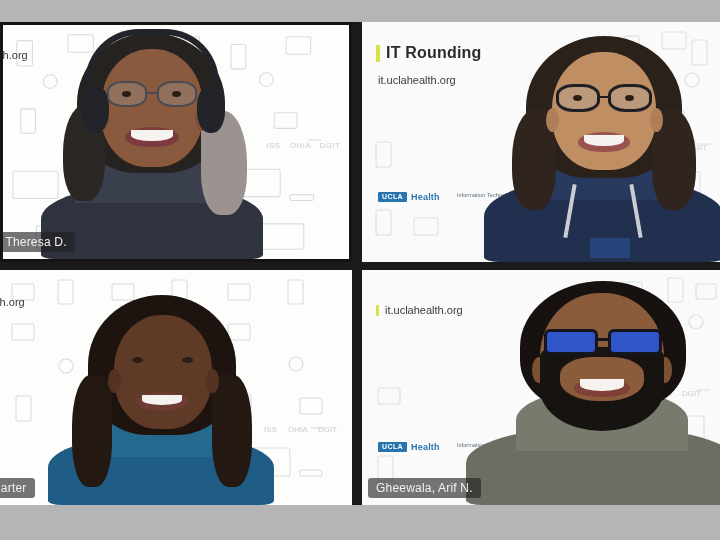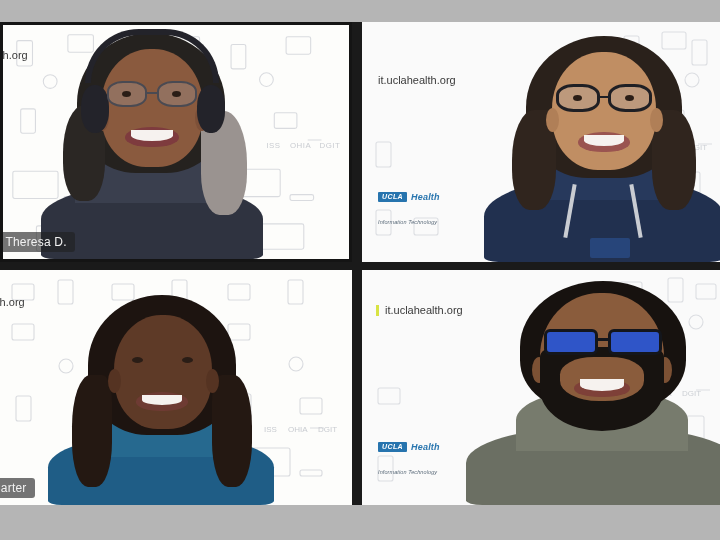--- a/index.html
+++ b/index.html
@@ -41,21 +41,21 @@
     display:flex; align-items:center; gap:6px;
   }
   .accent-bar { display:inline-block; width:4px; height:17px; background:#d8e343; flex:none; }
   .brand-url {
     position:absolute; color:#3a3a3a; white-space:nowrap;
     display:flex; align-items:center; gap:6px;
   }
   .accent-bar-sm { display:inline-block; width:3px; height:11px; background:#d8e343; flex:none; }
 
   
-  .logo { position:absolute; display:flex; flex-direction:column; gap:17px;font-style:italic; }
+  .logo { position:absolute; display:flex; flex-direction:row; gap:17px; }
   .logo-row { display:flex; align-items:center; gap:4px; }
   .logo-mark {
     background:#2774ae; color:#fff; font-weight:bold;
     padding:1px 4px; border-radius:1px; line-height:1.15;
     letter-spacing:.4px;
   }
   .logo-word { color:#2774ae; font-weight:600; letter-spacing:.2px; }
   .logo-sub { color:#5b6b7a; letter-spacing:.1px; }
 
   
@@ -183,20 +183,24 @@
             </g>
             <g fill="#cdd0d5" font-family="Liberation Sans, sans-serif" font-size="8">
               <text x="268" y="128">ISS</text>
               <text x="296" y="128">OHIA</text>
               <text x="326" y="128">DGIT</text>
             </g>
           </svg>
         </div>
       </div>
 
+      <div class="brand-title" style="left:14px; top:22px; font-size:16px;">
+        <span class="accent-bar"></span>
+        <span>IT Rounding</span>
+      </div>
 
       <div class="brand-url" style="left:16px; top:52px; font-size:11px;">
         <span>it.uclahealth.org</span>
       </div>
 
       <div class="logo" style="left:16px; top:170px;">
         <div class="logo-row">
           <span class="logo-mark" style="font-size:7px;">UCLA</span>
           <span class="logo-word" style="font-size:9px;">Health</span>
         </div>
@@ -334,20 +338,21 @@
         <div style="position:absolute; left:58px; bottom:74px; width:124px; height:84px; background:#171310; border-radius:12% 12% 50% 50%;"></div>
         <div style="position:absolute; left:78px; bottom:104px; width:84px; height:44px; background:#8a5c3c; border-radius:40% 40% 46% 46%;"></div>
 
         <div style="position:absolute; left:62px; bottom:150px; width:54px; height:26px; background:#2f55c8; border:3px solid #14161c; border-radius:6px;"></div>
         <div style="position:absolute; left:126px; bottom:150px; width:54px; height:26px; background:#2f55c8; border:3px solid #14161c; border-radius:6px;"></div>
         <div class="bridge" style="left:116px; bottom:164px; width:10px; background:#14161c; height:3px;"></div>
         <div class="lip" style="left:92px; bottom:108px; width:56px; height:18px; background:#7e4038;"></div>
         <div class="mouth" style="left:98px; bottom:114px; width:44px; height:12px;"></div>
       </div>
 
+      <div class="nameplate">Gheewala, Arif N.</div>
     </div>
 
   </div>
 
   <div class="band top"></div>
   <div class="band bottom"></div>
 
 </div>
 
 </body></html>

